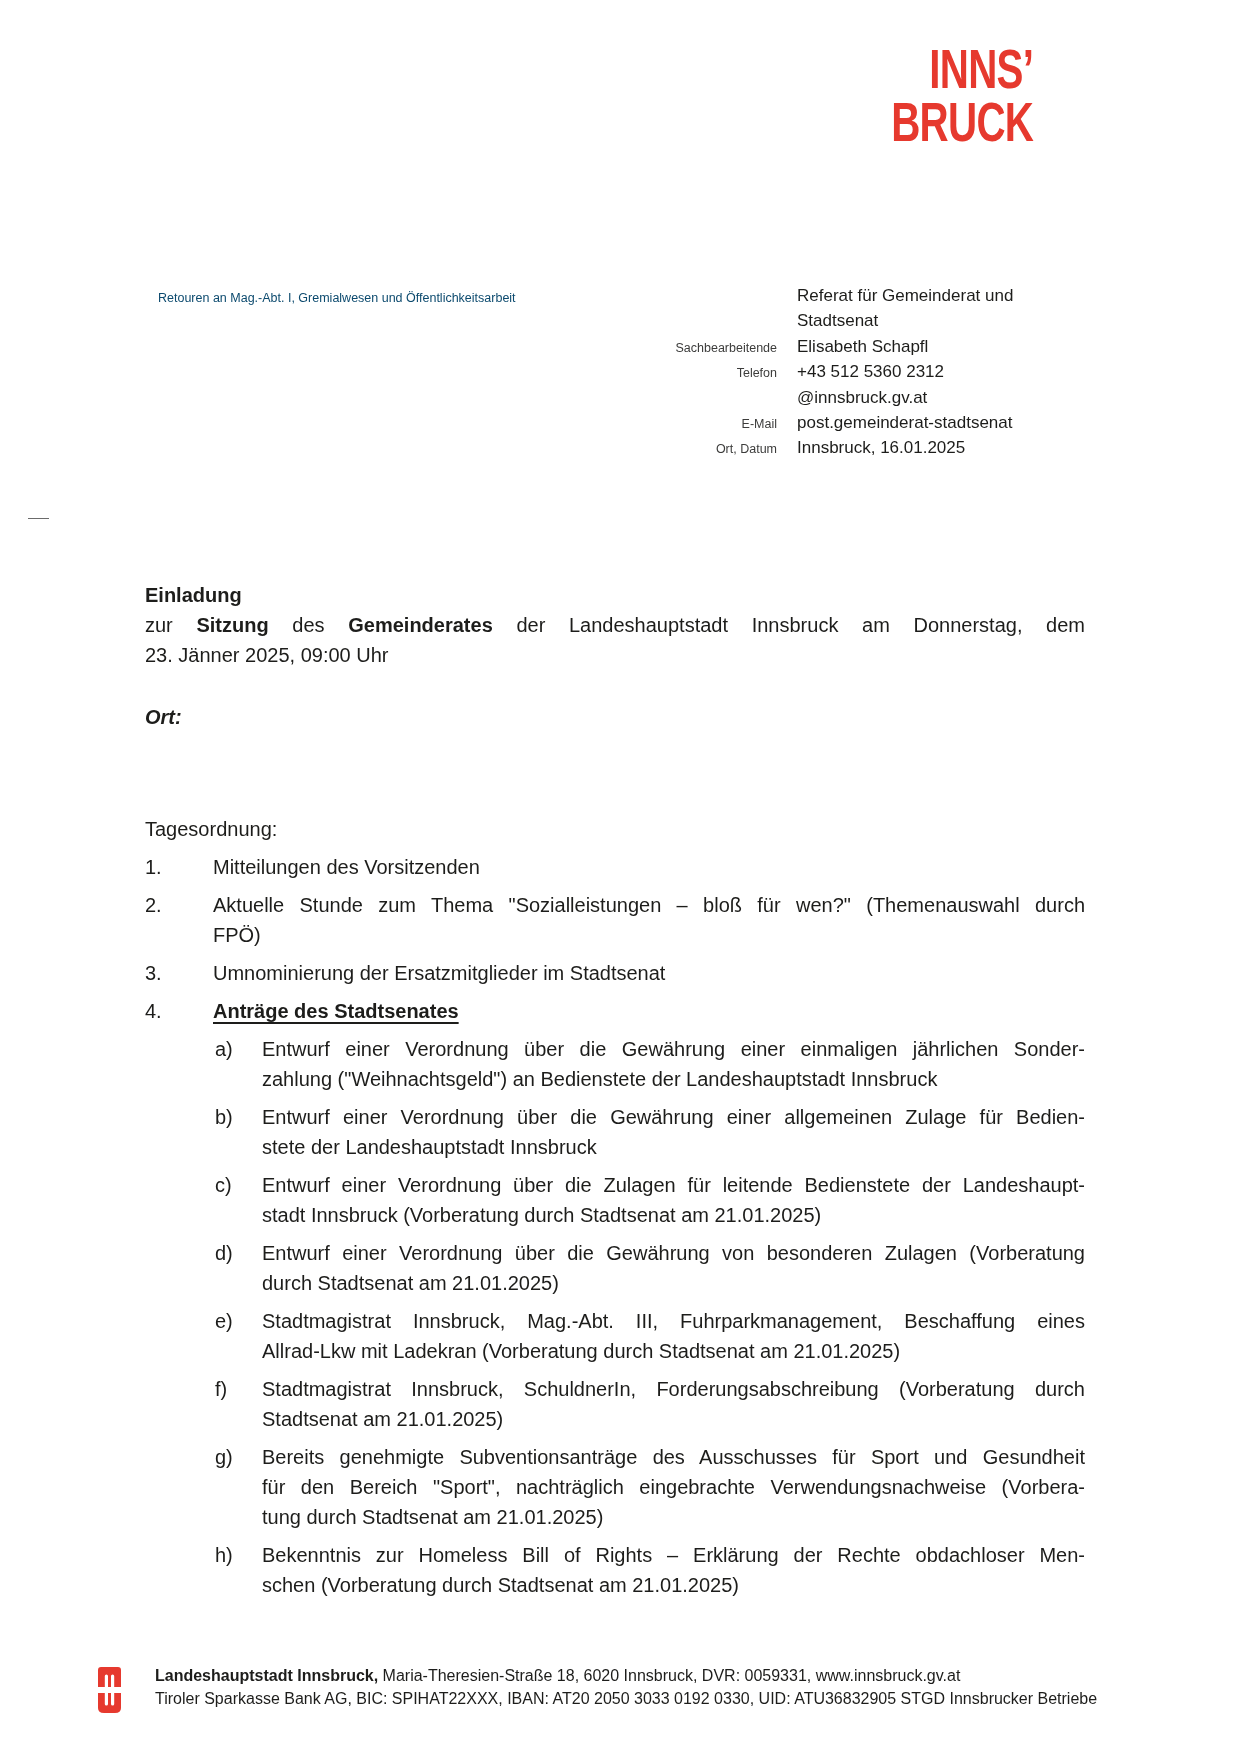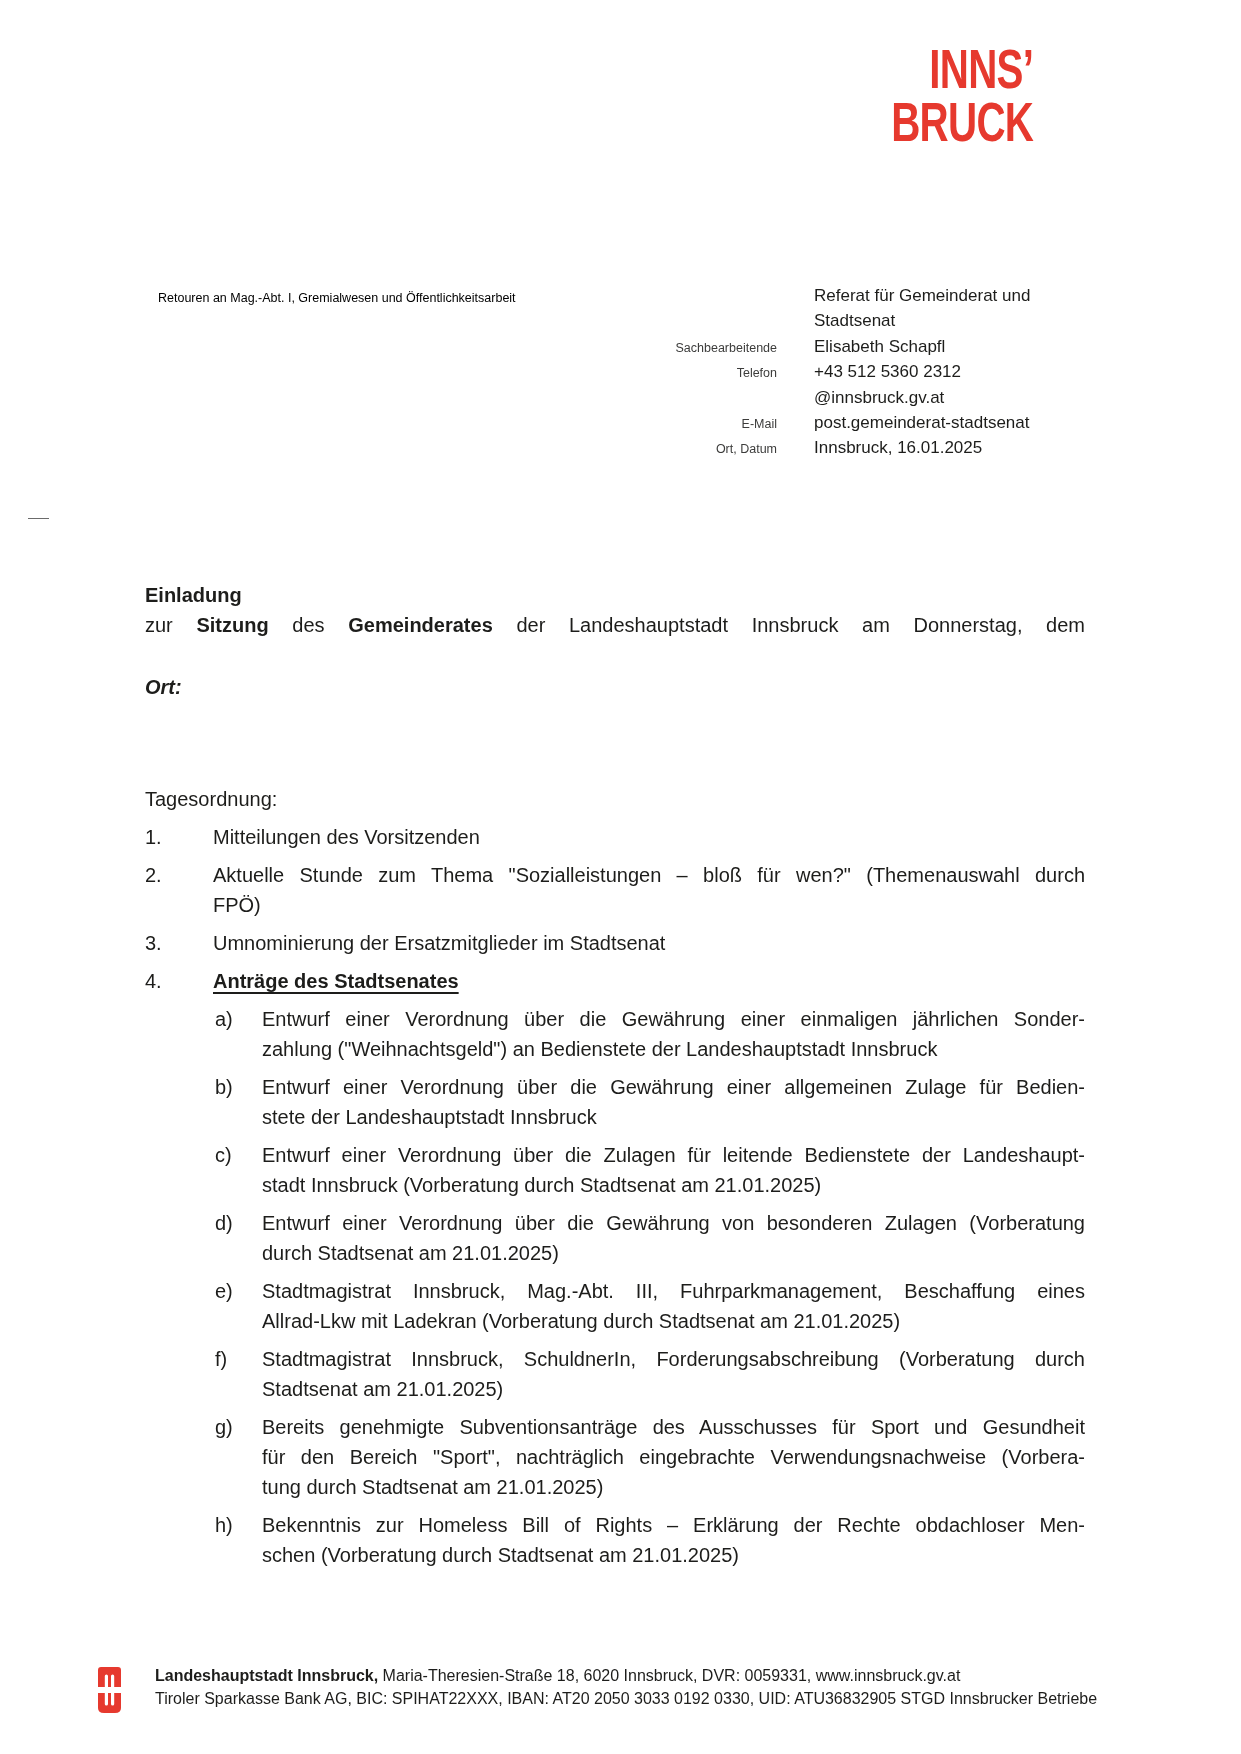--- a/index.html
+++ b/index.html
@@ -26,33 +26,33 @@
     transform: scaleX(0.72);
     transform-origin: 100% 0;
     white-space: nowrap;
   }
   
   .retouren {
     position: absolute;
     left: 158px;
     top: 291px;
     font-size: 12.5px;
-    color: #000000;
+    color: #0c4a6e;
   }
   .sender {
     position: absolute;
     left: 600px;
     top: 286px;
     width: 440px;
   }
   .srow { display: flex; align-items: baseline; height: 25.4px; }
   .slabel {
     width: 177px;
     text-align: right;
-    padding-right: 37px;
+    padding-right: 20px;
     font-size: 12.5px;
     color: #3c3c3b;
     flex: 0 0 auto;
   }
   .svalue { font-size: 17px; white-space: nowrap; }
   .bold { font-weight: bold; }
   
   .fold {
     position: absolute;
     left: 28px;
@@ -133,20 +133,21 @@
       <div class="slabel">Ort, Datum</div>
       <div class="svalue">Innsbruck, 16.01.2025</div>
     </div>
   </div>
 
   <div class="fold"></div>
 
   <div class="content">
     <div class="einladung">Einladung</div>
     <div class="jl"><span>zur </span><span class="bold">Sitzung</span><span> des </span><span class="bold">Gemeinderates</span><span> der Landeshauptstadt Innsbruck am Donnerstag, dem</span></div>
+    <div>23. Jänner 2025, 09:00 Uhr</div>
 
     <div class="ort-row">
       <div class="ort-label">Ort:</div>
     </div>
 
     <div class="tagesordnung">Tagesordnung:</div>
 
     <div class="aitem">
       <div class="anum">1.</div>
       <div class="atext">

